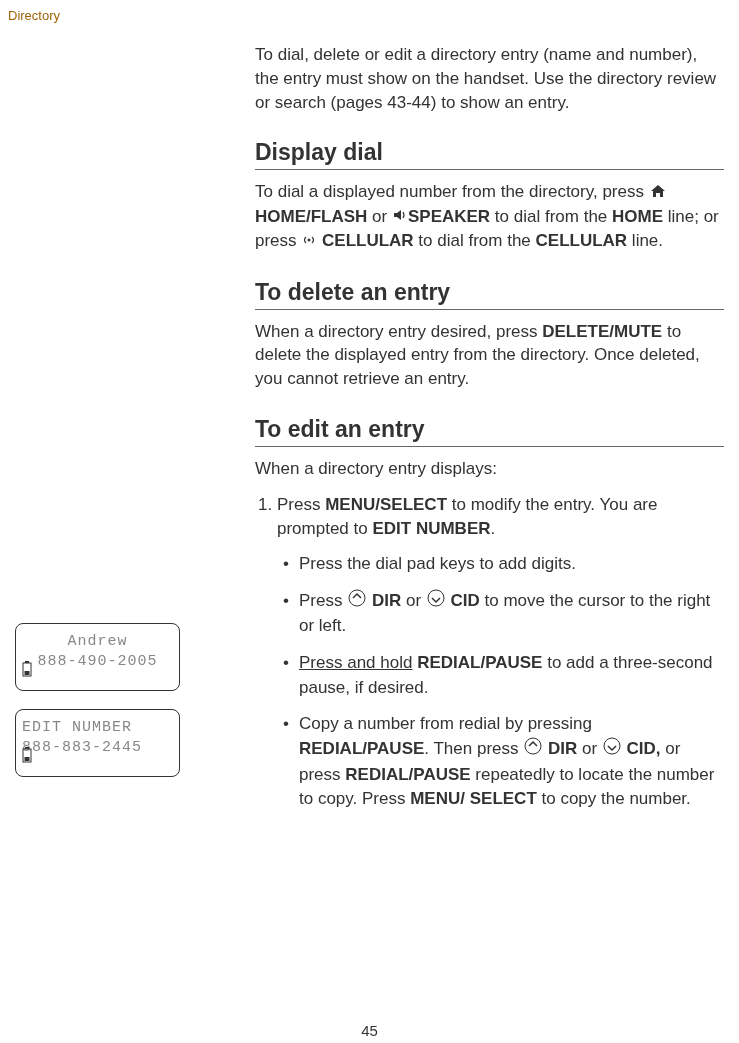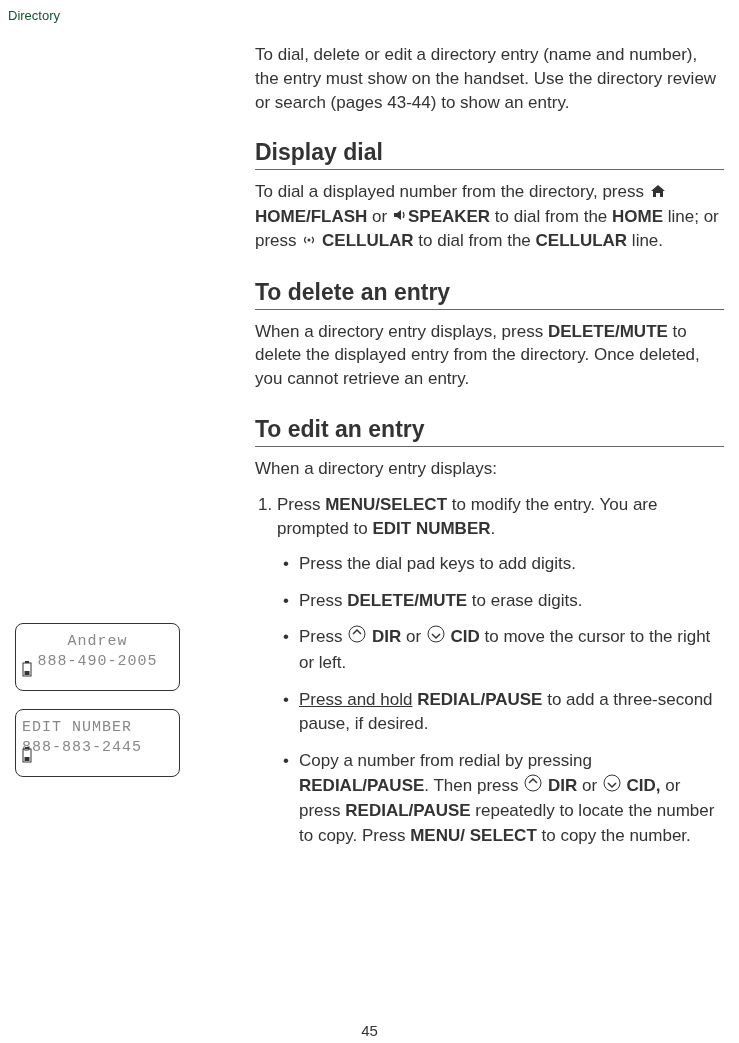--- a/index.html
+++ b/index.html
@@ -11,21 +11,21 @@
       font-family: Arial, Helvetica, sans-serif;
       width: 739px;
       height: 1043px;
       background: #fff;
       color: #333;
       position: relative;
     }
     .breadcrumb {
       font-size: 13px;
       padding: 8px 0 0 8px;
-      color: #14532d;
+      color: #a16207;
     }
     .page {
       display: flex;
       padding: 20px 15px 0 15px;
     }
     .sidebar {
       width: 200px;
       flex-shrink: 0;
       padding-top: 580px;
     }
@@ -177,36 +177,33 @@
             <path d="M10 4 Q12 7 10 10" fill="none" stroke="#333" stroke-width="1.2"></path>
           </svg></span><span class="bold">SPEAKER</span><span> to dial from the </span><span class="bold">HOME</span><span> line; or press </span><span class="icon-inline"><svg width="14" height="14" viewBox="0 0 14 14">
             <circle cx="7" cy="7" r="1.5" fill="#333"></circle>
             <path d="M4 4 Q1 7 4 10" fill="none" stroke="#333" stroke-width="1.2"></path>
             <path d="M10 4 Q13 7 10 10" fill="none" stroke="#333" stroke-width="1.2"></path>
           </svg></span> <span class="bold">CELLULAR</span><span> to dial from the </span><span class="bold">CELLULAR</span><span> line.</span>
     </p>
 
     <div class="section-header">To delete an entry</div>
     <p class="section-body">
-      <span>When a directory entry displays, press </span><span class="bold">DELETE</span><span class="smallcaps">/MUTE</span><span> to delete the displayed entry from the directory. Once deleted, you cannot retrieve an entry.</span>
+      <span>When a directory entry desired, press </span><span class="bold">DELETE</span><span class="smallcaps">/MUTE</span><span> to delete the displayed entry from the directory. Once deleted, you cannot retrieve an entry.</span>
     </p>
 
     <div class="section-header">To edit an entry</div>
     <p class="section-body" style="margin-bottom:12px">When a directory entry displays:</p>
 
     <ol>
       <li>
         <span>Press </span><span class="smallcaps">MENU/</span><span class="bold">SELECT</span><span> to modify the entry. You are prompted to </span><span class="bold">EDIT NUMBER</span><span>.</span>
 
         <ul class="bullets">
           <li>Press the dial pad keys to add digits.</li>
 
-          <li>
-            <span>Press </span><span class="bold">DELETE</span><span class="smallcaps">/MUTE</span><span> to erase digits.</span>
-          </li>
 
           <li>
             <span>Press </span><span class="icon-inline"><svg width="18" height="18" viewBox="0 0 18 18">
                   <circle cx="9" cy="9" r="8" fill="none" stroke="#333" stroke-width="1"></circle>
                   <path d="M5 9 L9 5 L13 9" fill="none" stroke="#333" stroke-width="1.5"></path>
                 </svg></span> <span class="bold">DIR</span><span> or </span><span class="icon-inline"><svg width="18" height="18" viewBox="0 0 18 18">
                   <circle cx="9" cy="9" r="8" fill="none" stroke="#333" stroke-width="1"></circle>
                   <path d="M5 9 L9 13 L13 9" fill="none" stroke="#333" stroke-width="1.5"></path>
                 </svg></span> <span class="bold">CID</span><span> to move the cursor to the right or left.</span>
           </li>

